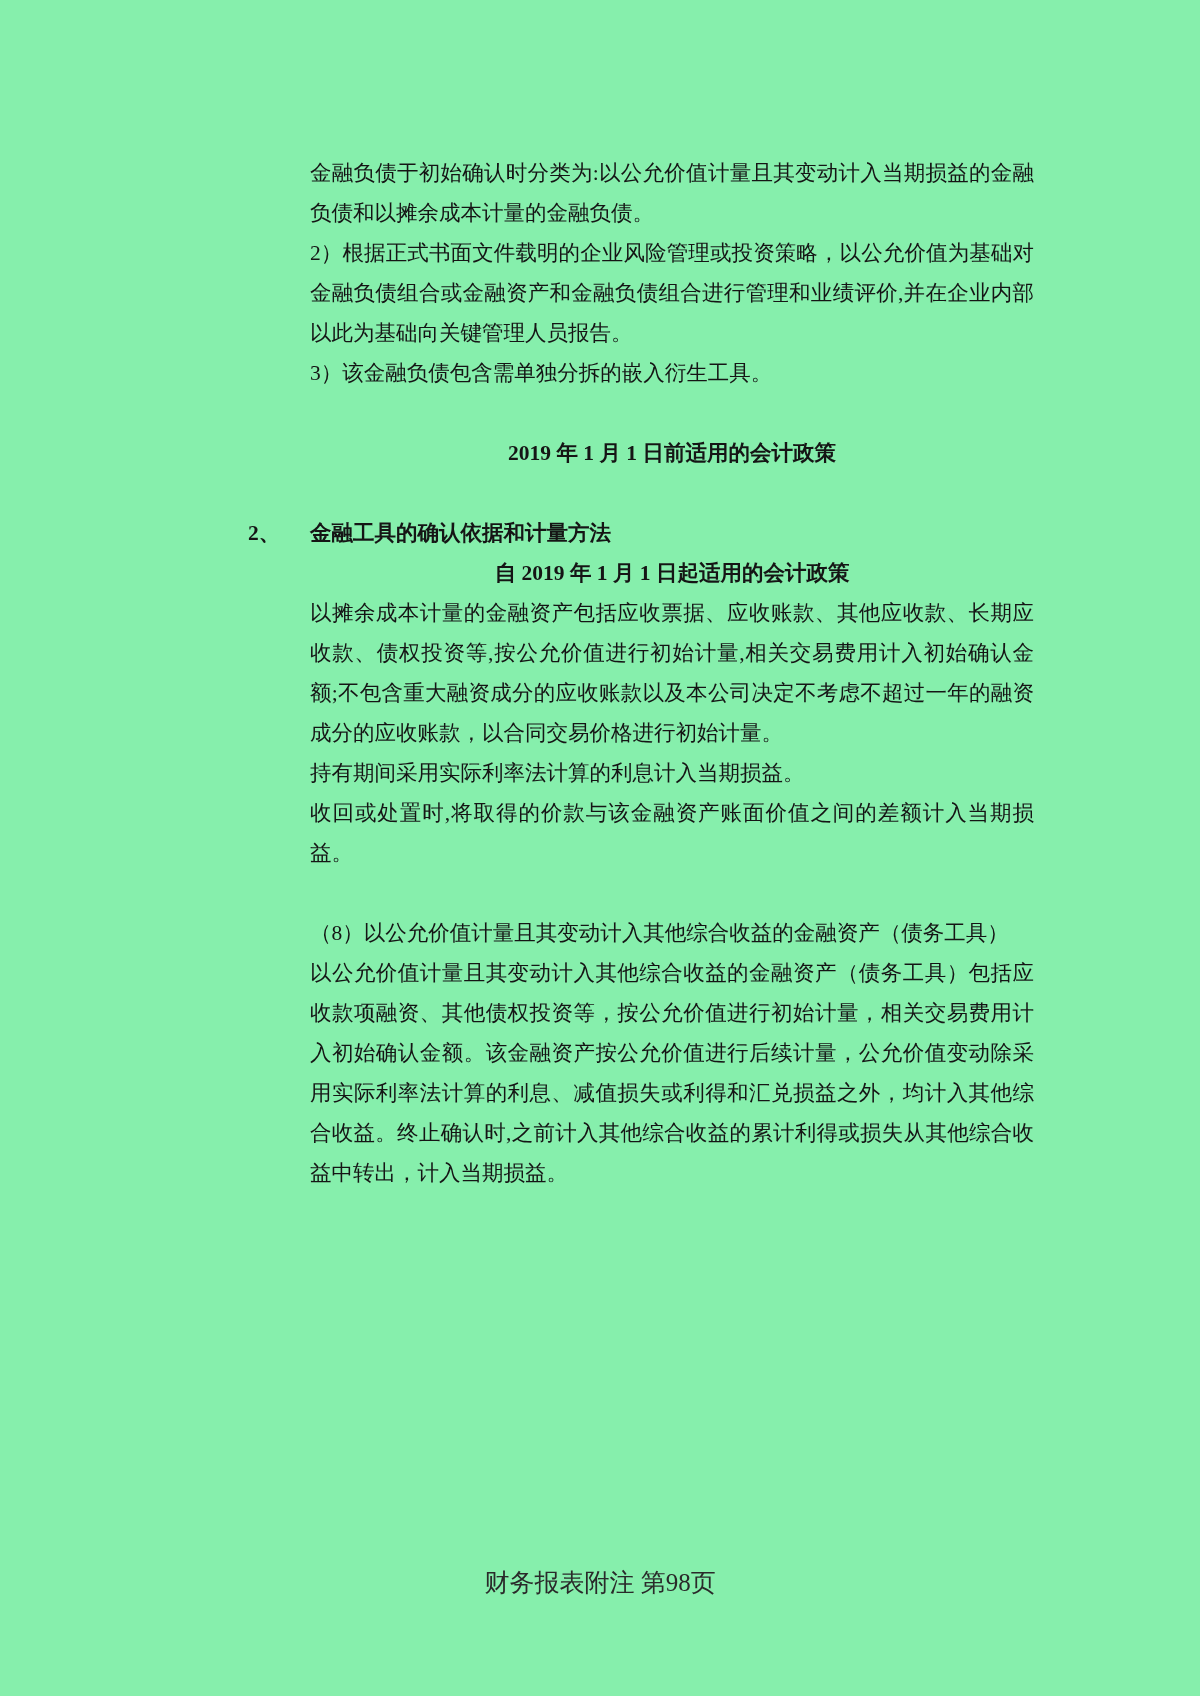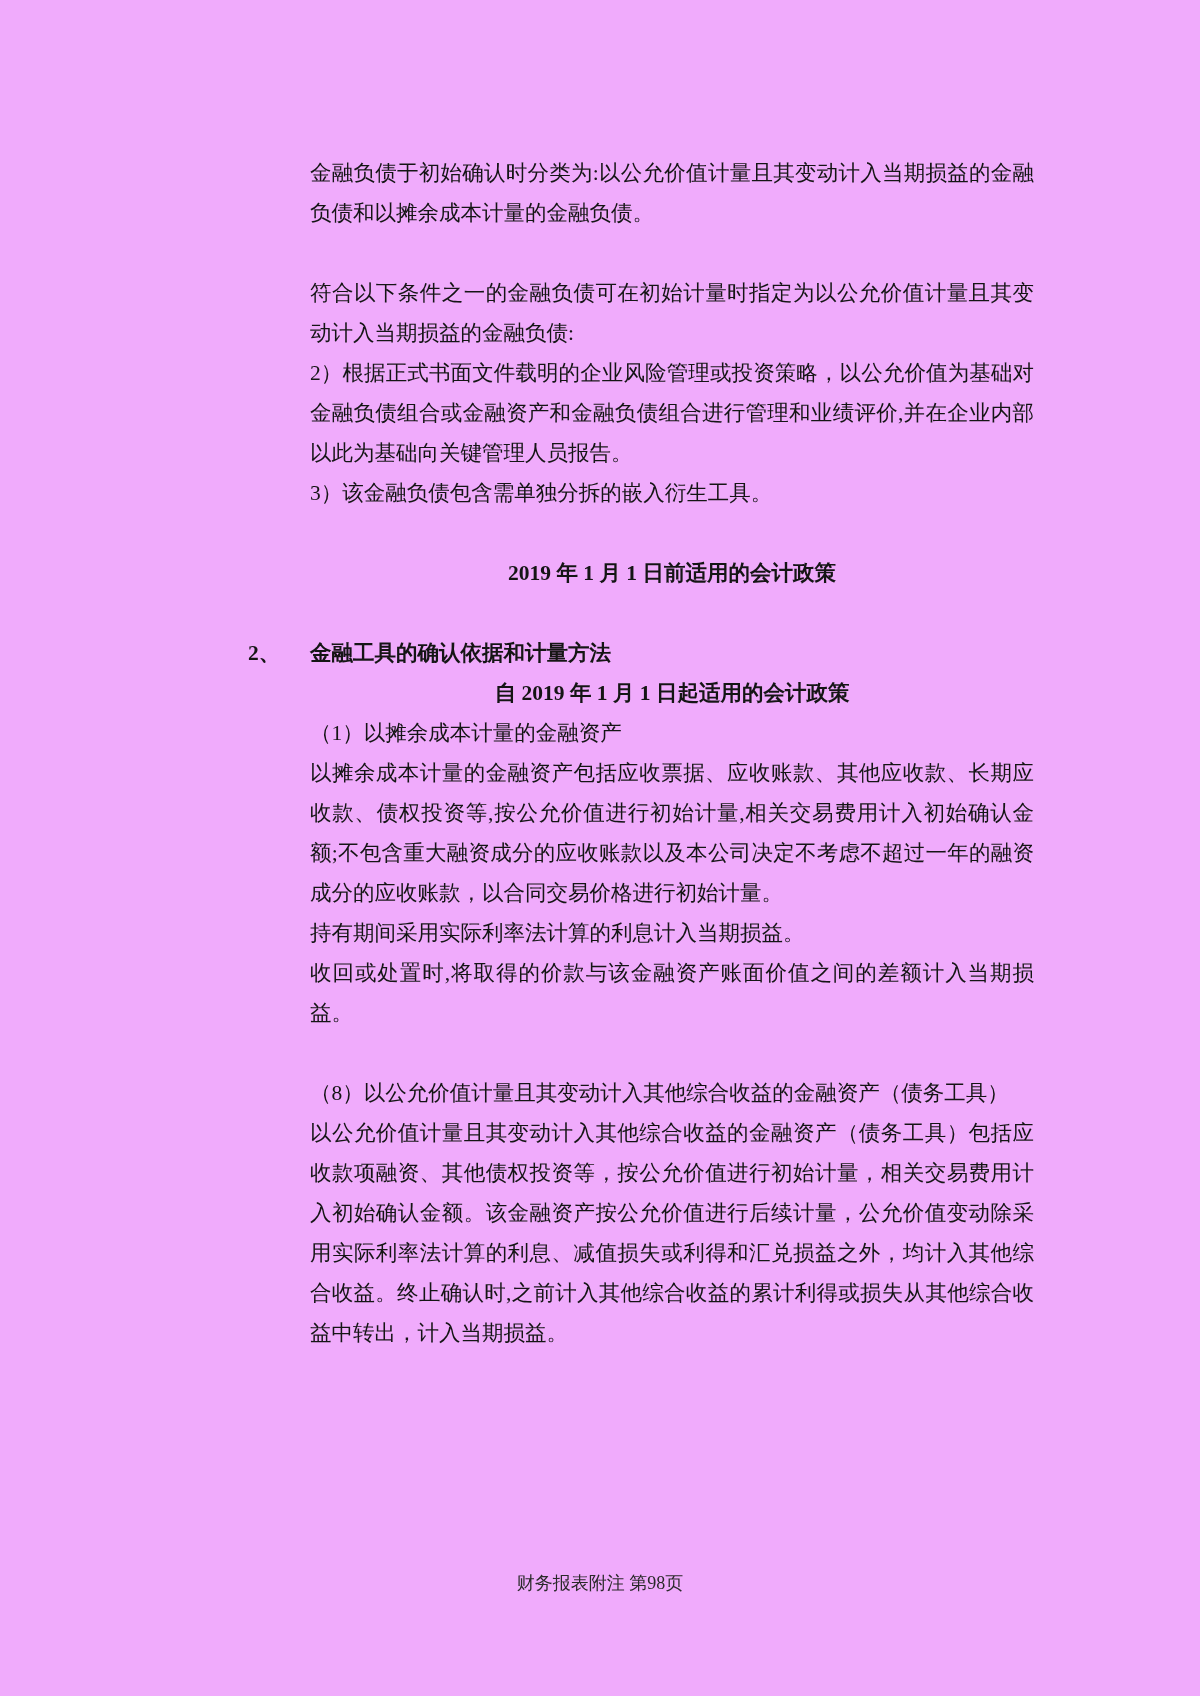--- a/index.html
+++ b/index.html
@@ -4,21 +4,21 @@
 <style>
   html, body {
     margin: 0;
     padding: 0;
     background: #ffffff;
   }
   .page {
     position: relative;
     width: 1200px;
     height: 1696px;
-    background: #f0abfc;
+    background: #86efac;
     overflow: hidden;
     font-family: "Liberation Serif", "DejaVu Serif", serif;
     color: #151515;
   }
   .doc-body {
     position: absolute;
     left: 310px;
     top: 153px;
     width: 724px;
     font-size: 21.5px;
@@ -45,38 +45,36 @@
     left: -62px;
     top: 0;
     white-space: nowrap;
   }
   .footer {
     position: absolute;
     left: 0;
     right: 0;
     top: 1563px;
     text-align: center;
-    font-size: 18px;
+    font-size: 25px;
     line-height: 40px;
     color: #2a2a2a;
   }
 </style>
 </head>
 <body>
 
 <div class="page">
   <div class="doc-body" id="doc-body">
       <div class="block p">金融负债于初始确认时分类为:以公允价值计量且其变动计入当期损益的金融负债和以摊余成本计量的金融负债。</div>
-      <div class="block p gap">符合以下条件之一的金融负债可在初始计量时指定为以公允价值计量且其变动计入当期损益的金融负债:</div>
       <div class="block p">2）根据正式书面文件载明的企业风险管理或投资策略，以公允价值为基础对金融负债组合或金融资产和金融负债组合进行管理和业绩评价,并在企业内部以此为基础向关键管理人员报告。</div>
       <div class="block p">3）该金融负债包含需单独分拆的嵌入衍生工具。</div>
       <div class="block h gap">2019 年 1 月 1 日前适用的会计政策</div>
       <div class="block numbered-heading gap"><span class="num">2、</span><span>金融工具的确认依据和计量方法</span></div>
       <div class="block h">自 2019 年 1 月 1 日起适用的会计政策</div>
-      <div class="block p">（1）以摊余成本计量的金融资产</div>
       <div class="block p">以摊余成本计量的金融资产包括应收票据、应收账款、其他应收款、长期应收款、债权投资等,按公允价值进行初始计量,相关交易费用计入初始确认金额;不包含重大融资成分的应收账款以及本公司决定不考虑不超过一年的融资成分的应收账款，以合同交易价格进行初始计量。</div>
       <div class="block p">持有期间采用实际利率法计算的利息计入当期损益。</div>
       <div class="block p">收回或处置时,将取得的价款与该金融资产账面价值之间的差额计入当期损益。</div>
       <div class="block p gap">（8）以公允价值计量且其变动计入其他综合收益的金融资产（债务工具）</div>
       <div class="block p">以公允价值计量且其变动计入其他综合收益的金融资产（债务工具）包括应收款项融资、其他债权投资等，按公允价值进行初始计量，相关交易费用计入初始确认金额。该金融资产按公允价值进行后续计量，公允价值变动除采用实际利率法计算的利息、减值损失或利得和汇兑损益之外，均计入其他综合收益。终止确认时,之前计入其他综合收益的累计利得或损失从其他综合收益中转出，计入当期损益。</div>
     </div>
   <div class="footer">
     <span>财务报表附注 第98页</span>
   </div>
 </div>

